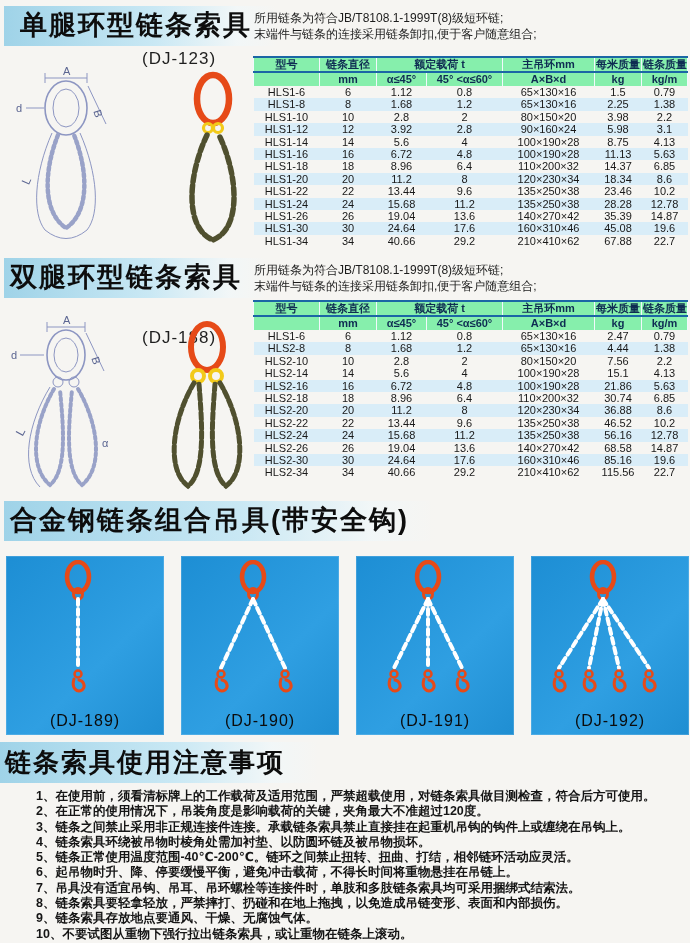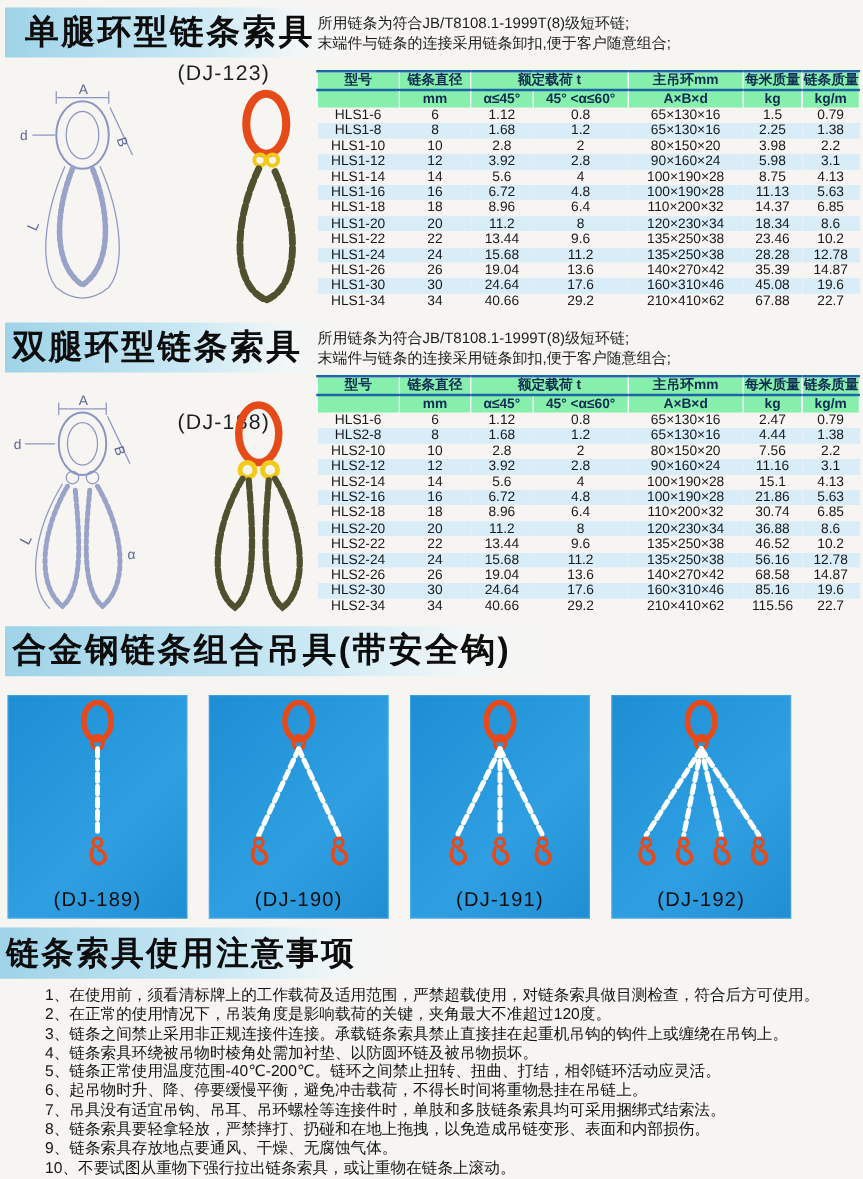--- a/index.html
+++ b/index.html
@@ -44,33 +44,33 @@
     border-top:2px solid #1b66a5;border-bottom:2px solid #1b66a5;
   }
   table.spec td{
     font-size:11px;text-align:center;height:12.4px;line-height:12.4px;
     padding:0;color:#191919;white-space:nowrap;overflow:hidden;
   }
   table.spec tr.alt td{background:#d9edf8;}
   
   .panels{position:absolute;left:6px;top:556px;display:flex;gap:17px;}
   .panel{
-    position:relative;width:144px;height:179px;
+    position:relative;width:158px;height:179px;
     background:linear-gradient(135deg,#1d8ed4 0%,#2f9fe2 60%,#1f8ed2 100%);
     box-shadow:inset 0 0 0 1px rgba(255,255,255,.15);
   }
   .panel svg{position:absolute;left:0;top:4px;}
   .panel .caption{
     position:absolute;bottom:5px;width:100%;text-align:center;
     font-size:16px;color:#0b0b0b;letter-spacing:1px;
   }
   
   .notice{
     position:absolute;left:36px;top:789px;width:650px;
-    font-size:12.5px;font-weight:normal;color:#151515;line-height:15.3px;
+    font-size:12.5px;font-weight:bold;color:#151515;line-height:15.3px;
     white-space:nowrap;
   }
   
   svg text{font-family:"Liberation Sans","DejaVu Sans",sans-serif;}
 </style>
 </head>
 <body>
 
 <div class="sec-title t1">单腿环型链条索具</div>
 <div class="model-label m1">(DJ-123)</div>
@@ -344,29 +344,20 @@
         <td>1.38</td>
       </tr>
       <tr>
         <td>HLS2-10</td>
         <td>10</td>
         <td>2.8</td>
         <td>2</td>
         <td>80×150×20</td>
         <td>7.56</td>
         <td>2.2</td>
-      </tr>
-      <tr class="alt">
-        <td>HLS2-12</td>
-        <td>12</td>
-        <td>3.92</td>
-        <td>2.8</td>
-        <td>90×160×24</td>
-        <td>11.16</td>
-        <td>3.1</td>
       </tr>
       <tr>
         <td>HLS2-14</td>
         <td>14</td>
         <td>5.6</td>
         <td>4</td>
         <td>100×190×28</td>
         <td>15.1</td>
         <td>4.13</td>
       </tr>

